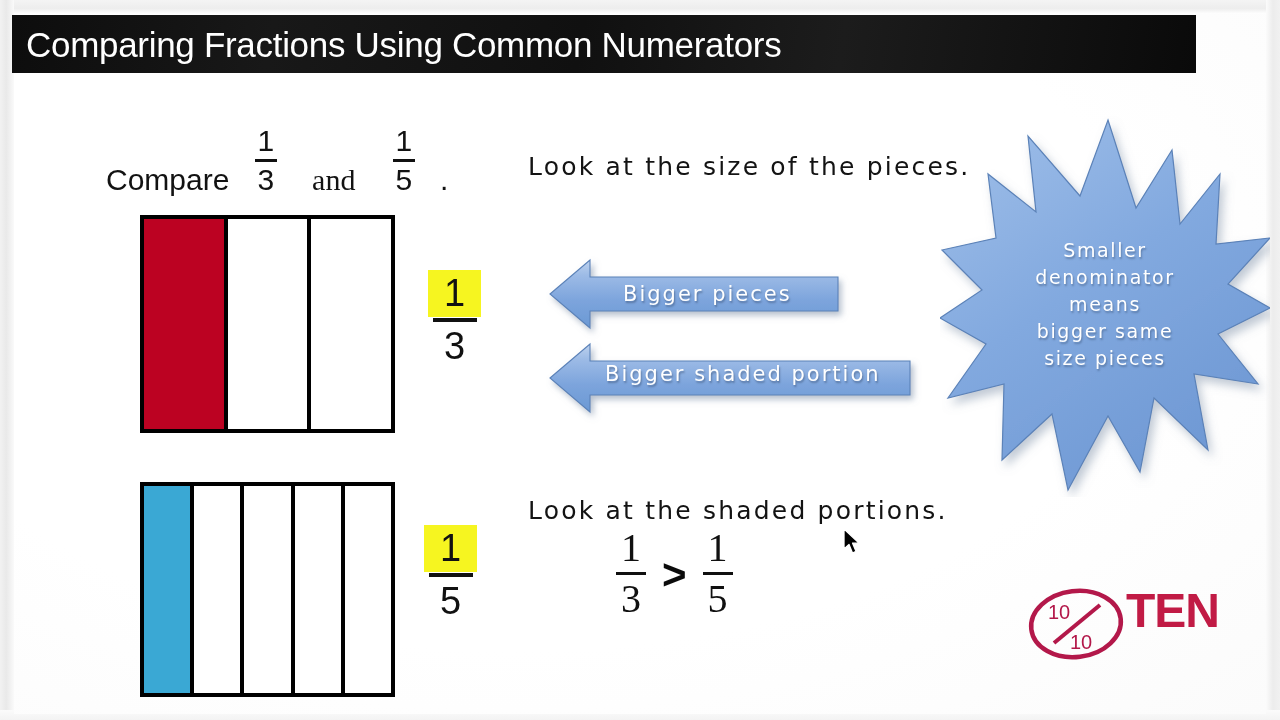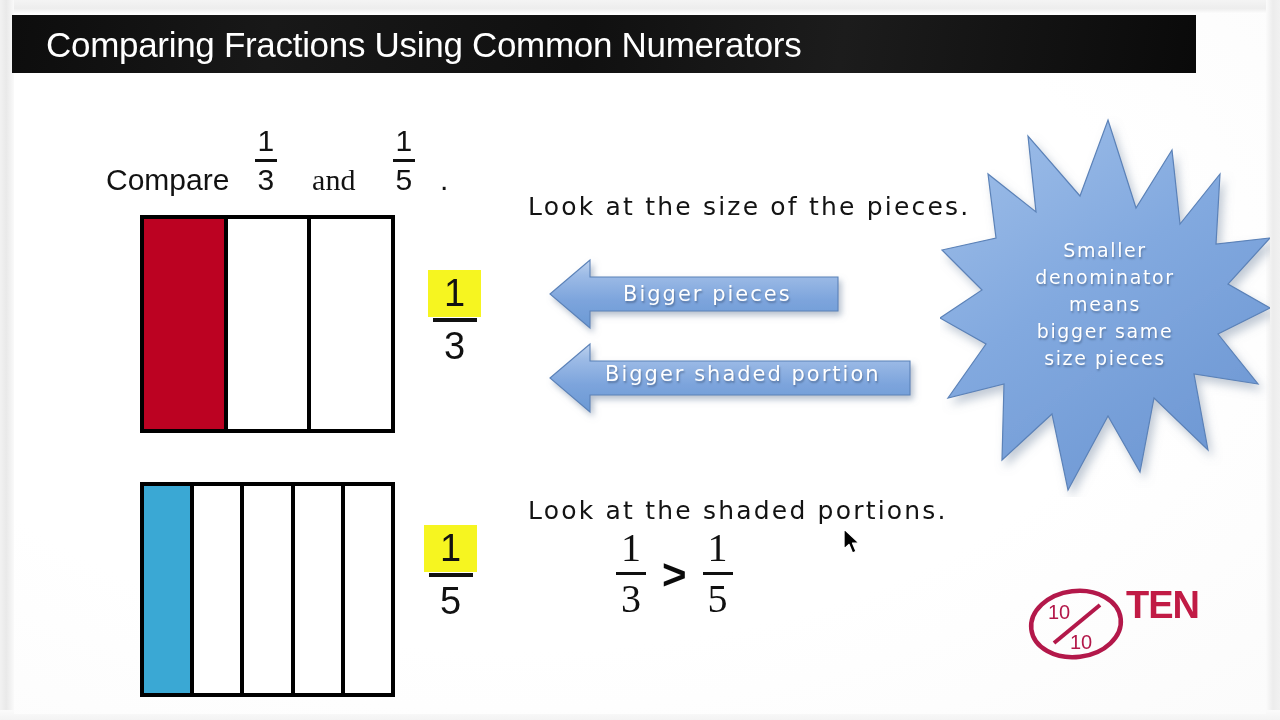--- a/index.html
+++ b/index.html
@@ -52,21 +52,21 @@
   #title-bar {
     position: absolute;
     left: 12px;
     top: 15px;
     width: 1184px;
     height: 58px;
     background: linear-gradient(100deg, #0d0d0d 0%, #181818 22%, #101010 48%, #1c1c1c 70%, #0a0a0a 100%);
   }
   #title-text {
     position: absolute;
-    left: 34px;
+    left: 14px;
     top: 10px;
     color: #ffffff;
     font-size: 35px;
     font-weight: 400;
     letter-spacing: -0.3px;
     white-space: nowrap;
     font-family: "Liberation Sans", sans-serif;
   }
 
   
@@ -152,21 +152,21 @@
   
   .handwriting {
     position: absolute;
     font-family: "DejaVu Sans", sans-serif;
     font-size: 25px;
     letter-spacing: 2.2px;
     color: #131313;
     white-space: nowrap;
     font-weight: 400;
   }
-  #hw-size-pieces { left: 528px; top: 152px; margin-top: 40px; }
+  #hw-size-pieces { left: 528px; top: 152px; }
   #hw-shaded-portions { left: 528px; top: 452px; margin-top: 44px; }
 
   
   .arrow-wrap { position: absolute; }
   .arrow-wrap svg { display: block; overflow: visible; }
   .arrow-label {
     position: absolute;
     color: #ffffff;
     font-family: "DejaVu Sans", sans-serif;
     font-size: 21px;
@@ -234,21 +234,21 @@
     top: 1px;
   }
 
   
   #logo { position: absolute; left: 1026px; top: 585px; width: 215px; height: 80px; }
   #logo-mark { position: absolute; left: 0; top: 0; }
   #logo-words { position: absolute; left: 100px; top: 2px; }
   #logo-ten {
     font-family: "Liberation Sans", sans-serif;
     font-weight: bold;
-    font-size: 38px;
+    font-size: 48px;
     color: #c11b45;
     letter-spacing: -1px;
     line-height: 0.98;
   }
   #logo-marks {
     font-family: "Liberation Sans", sans-serif;
     font-weight: normal;
     font-size: 34px;
     color: #2a2a2a;
     letter-spacing: -0.5px;

